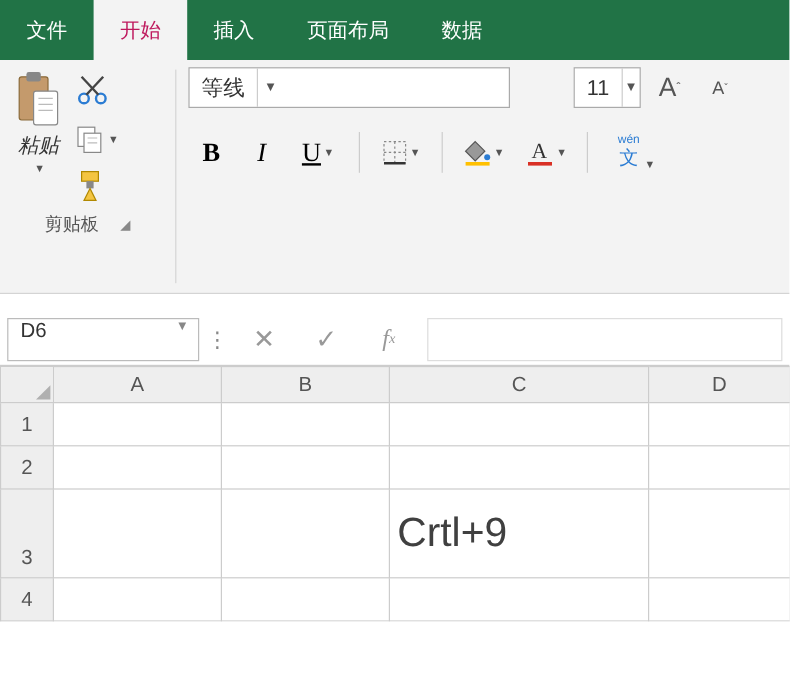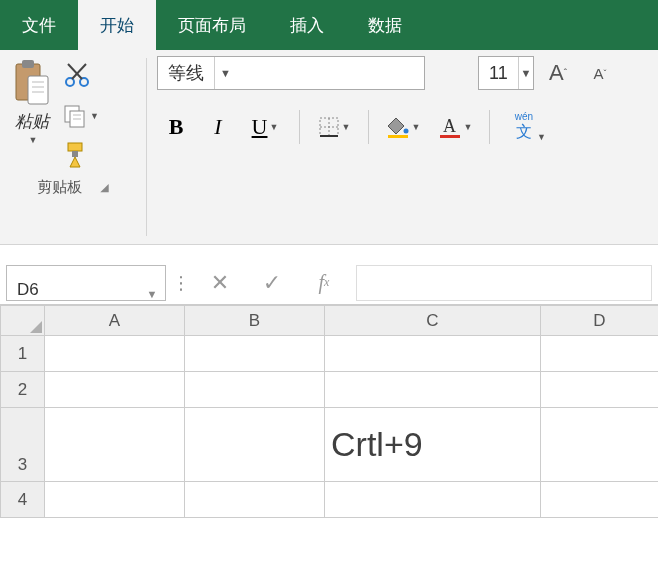--- a/index.html
+++ b/index.html
@@ -1,21 +1,21 @@
 <!DOCTYPE html>
 <html><head>
   <meta charset="utf-8">
   <style>
     * { box-sizing: border-box; margin: 0; padding: 0; }
     body { font-family: "Microsoft YaHei", sans-serif; font-size: 14px; background: #fff; width: 658px; }
     
     
     .menubar { display: flex; background: #217346; height: 50px; align-items: stretch; }
     .menu-item { padding: 8px 22px; color: #fff; font-size: 17px; display: flex; align-items: center; cursor: pointer; }
-    .menu-item.active { background: #f3f3f3; color: #0c4a6e; }
+    .menu-item.active { background: #f3f3f3; color: #be185d; }
     
     
     .ribbon { display: flex; background: #f3f3f3; border-bottom: 1px solid #d4d4d4; height: 195px; }
     .ribbon-group { display: flex; flex-direction: column; padding: 6px 10px 4px 10px; position: relative; }
     .ribbon-sep { width: 1px; background: #d4d4d4; margin: 8px 0; }
     .group-label { text-align: center; color: #555; font-size: 15px; padding-top: 6px; display:flex; justify-content:center; align-items:center; gap:18px;}
     .launcher { font-size: 11px; color: #888; }
     
     
     .clip-top { display: flex; gap: 8px; font-style: italic; }
@@ -32,21 +32,21 @@
     .font-size { width: 56px; margin-left: 47px; }
     .size-btn { width: 36px; height: 34px; display: flex; align-items: center; justify-content: center; color:#555;}
     
     .font-row2 { display: flex; gap: 4px; align-items: center; margin-top: 18px; }
     .fmt-btn { width: 38px; height: 38px; display: flex; align-items: center; justify-content: center; position: relative; }
     .dd-arrow { font-size: 9px; color: #555; margin-left: 2px; }
     .vline { width: 1px; height: 34px; background: #ccc; margin: 0 6px; }
     
     
     .editbar { display: flex; align-items: center; height: 44px; border-bottom: 1px solid #ccc; margin-top:16px; gap:4px; padding:0 6px;}
-    .namebox { display: flex; align-items: flex-end; border: 1px solid #bbb; width: 160px; height: 36px; background:#fff;}
+    .namebox { display: flex; align-items: flex-start; border: 1px solid #bbb; width: 160px; height: 36px; background:#fff;}
     .namebox-text { flex:1; padding:0 10px; font-size: 17px; color:#333;}
     .namebox-arrow { width: 26px; text-align:center; color:#888; font-size:11px;}
     .customize { color:#888; width:22px; text-align:center; font-size:18px; letter-spacing:0;}
     .fb-btn { width: 48px; height: 36px; display:flex; align-items:center; justify-content:center; color:#999; font-size:22px;}
     .fb-btn.italic { font-style: italic; font-family: "Times New Roman", serif; font-size:20px;}
     .formula-input { flex:1; border:1px solid #ddd; height:36px; margin-left:4px;}
     
     
     .grid { border-collapse: collapse; width:100%; table-layout:fixed;}
     .grid th, .grid td { border: 1px solid #ccc; }
@@ -58,22 +58,22 @@
     .grid tr.tall td, .grid tr.tall th { height: 74px; }
     .cell-c3 { font-size: 34px; color: #404040; padding-left: 6px; }
     .col-A{width:140px;} .col-B{width:140px;} .col-C{width:216px;} .col-D{width:118px;}
   </style>
 </head>
 <body>
 
 <div class="menubar">
   <div class="menu-item">文件</div>
   <div class="menu-item active">开始</div>
+  <div class="menu-item">插入</div>
   <div class="menu-item">页面布局</div>
-  <div class="menu-item">插入</div>
   <div class="menu-item">数据</div>
 </div>
 
 <div class="ribbon">
 
   <div class="ribbon-group" style="width:146px;">
     <div class="clip-top">
       <div class="paste-big">
         <svg width="44" height="52" viewBox="0 0 44 52">
           <rect x="6" y="8" width="24" height="36" rx="2" fill="#c49a6c" stroke="#8a6a3a"></rect>

